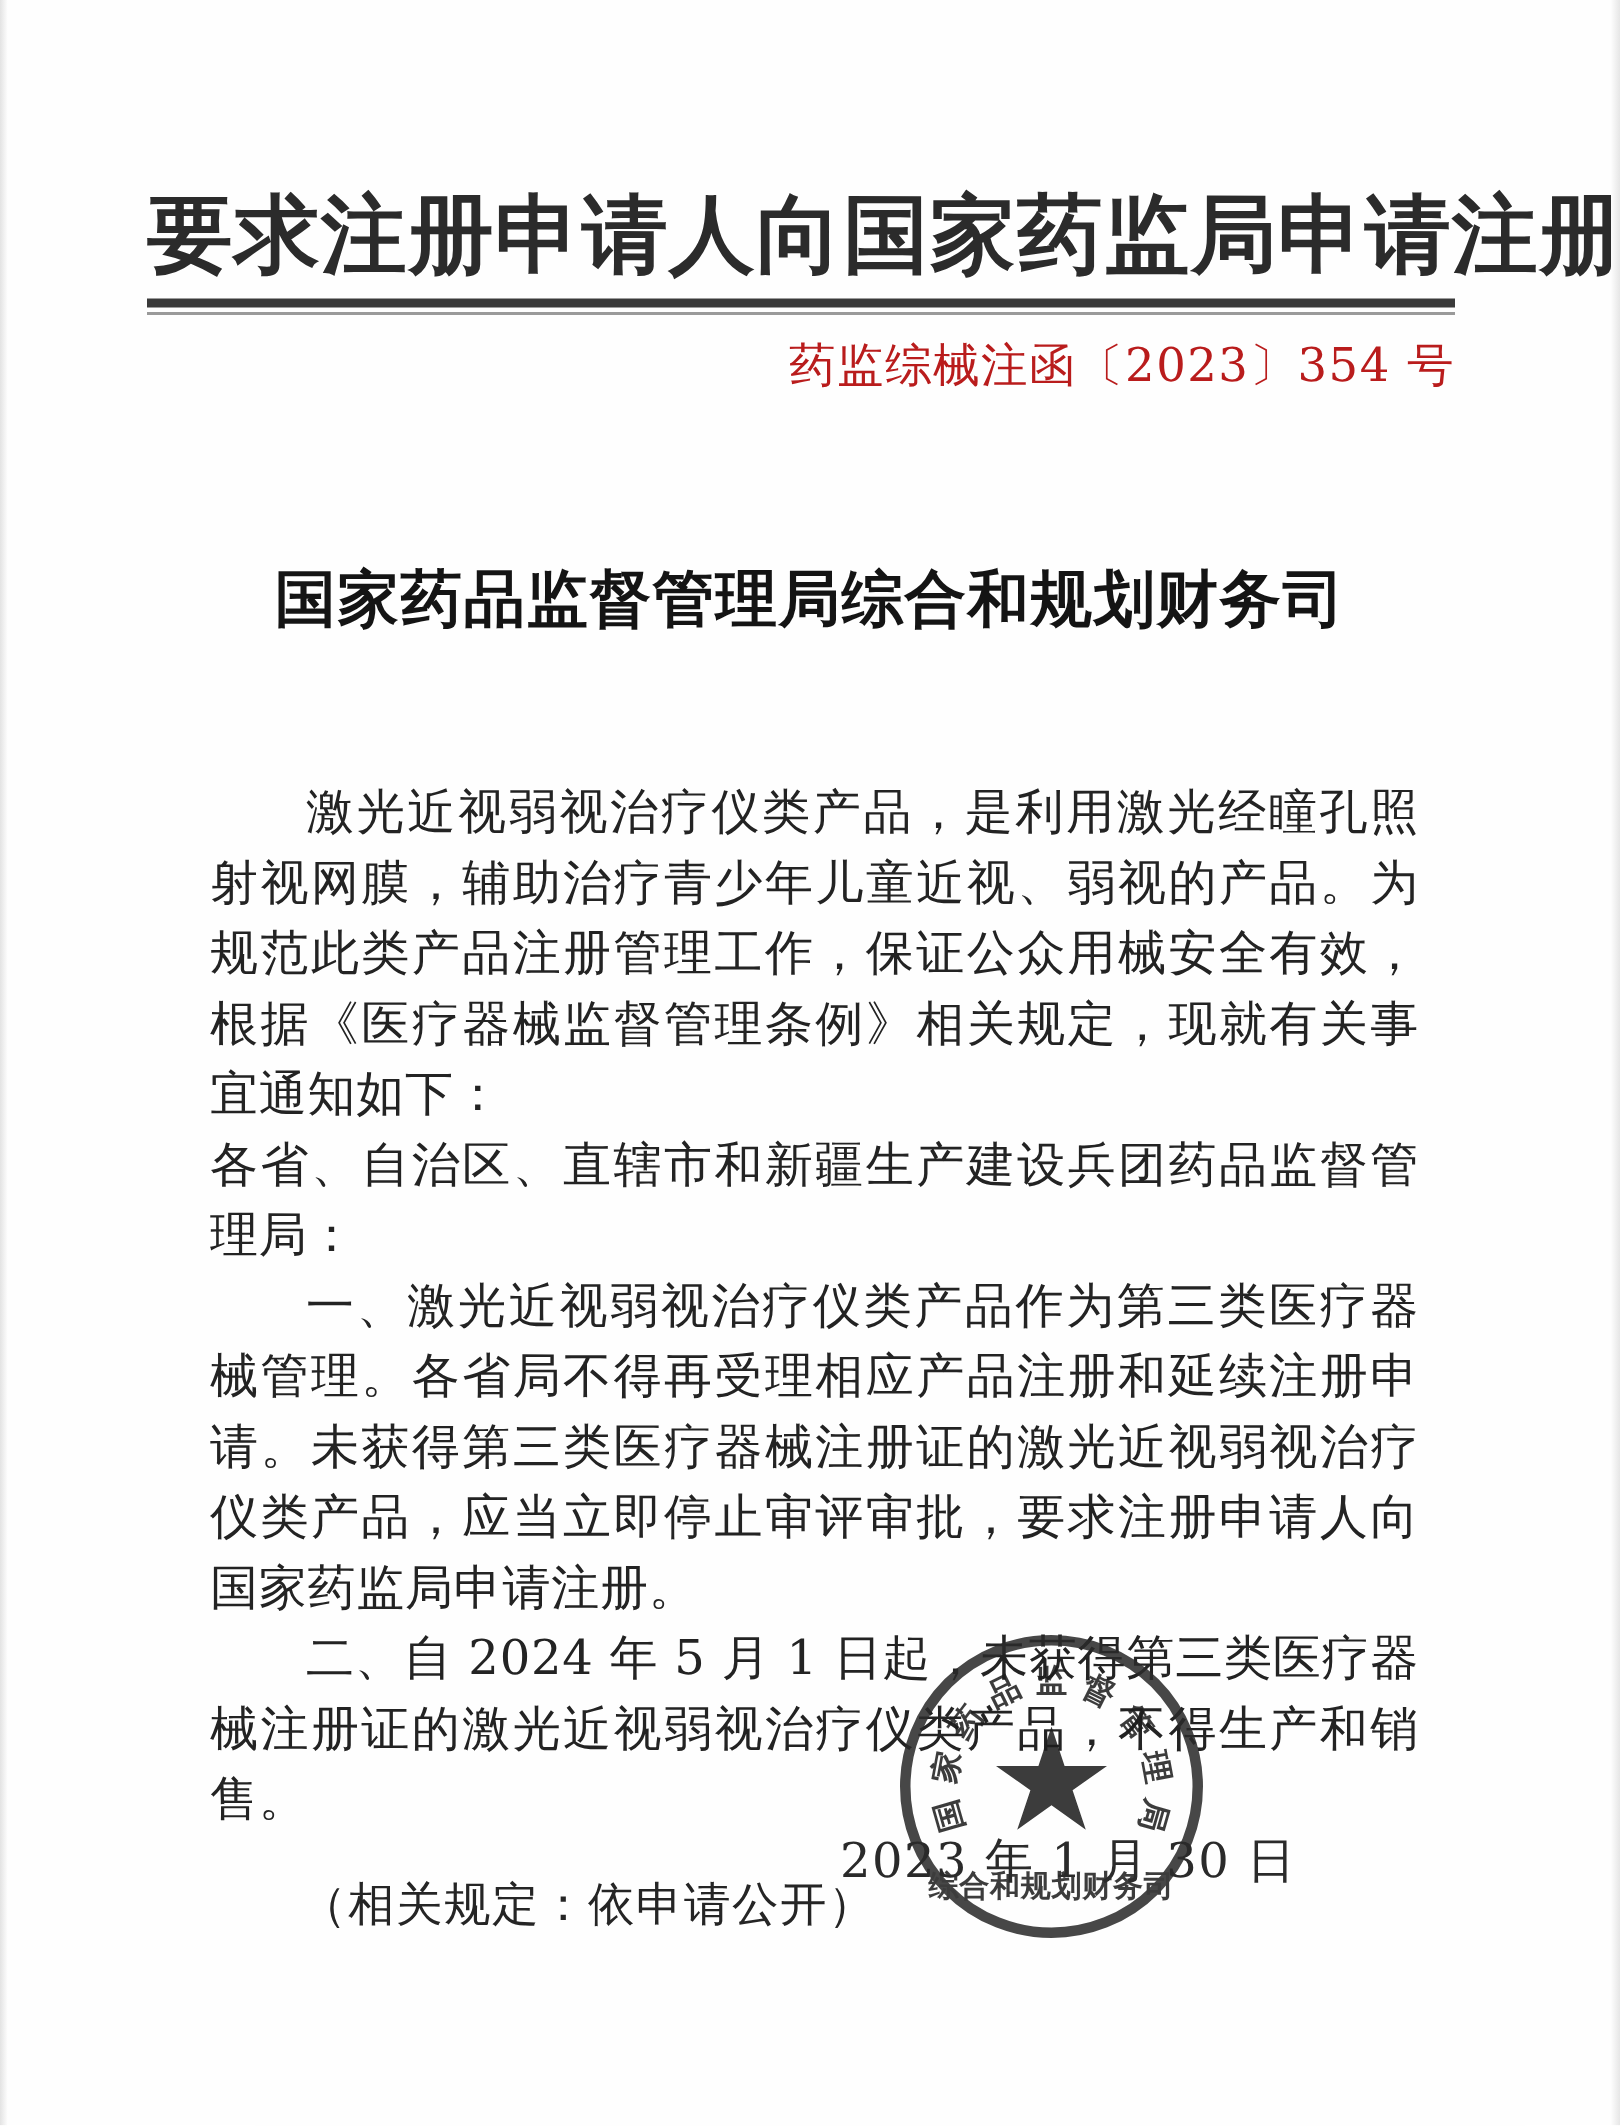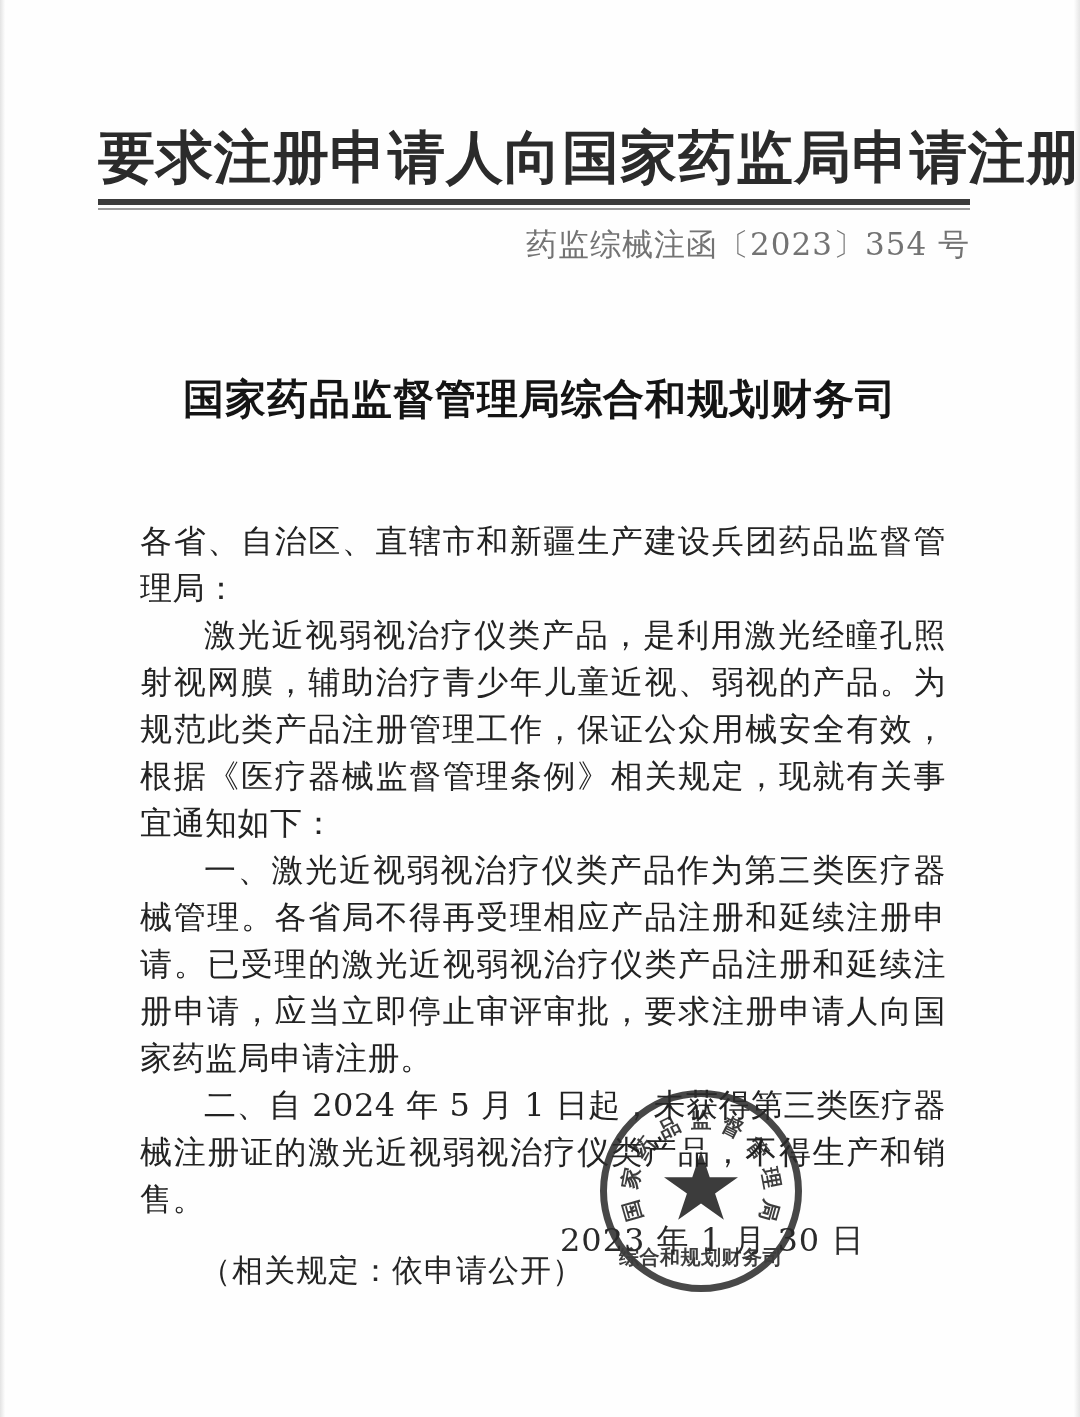--- a/index.html
+++ b/index.html
@@ -69,21 +69,21 @@
     background: #9a9a9a;
   }
 
   
   .doc-number {
     position: absolute;
     right: 110px;
     top: 222px;
     font-size: 31px;
     line-height: 44px;
-    color: #737373;
+    color: #b91c1c;
     letter-spacing: 1px;
     white-space: nowrap;
   }
 
   
   .doc-title {
     position: absolute;
     left: 140px;
     top: 368px;
     width: 800px;
@@ -218,23 +218,23 @@
   <div class="rule-thick"></div>
   <div class="rule-thin"></div>
 
   <div class="doc-number">药监综械注函〔2023〕354 号</div>
 
   <div class="doc-title">
     <span class="tline">国家药品监督管理局综合和规划财务司</span>
   </div>
 
   <div class="body-block">
+    <p class="para indent">激光近视弱视治疗仪类产品，是利用激光经瞳孔照射视网膜，辅助治疗青少年儿童近视、弱视的产品。为规范此类产品注册管理工作，保证公众用械安全有效，根据《医疗器械监督管理条例》相关规定，现就有关事宜通知如下：</p>
     <p class="para">各省、自治区、直辖市和新疆生产建设兵团药品监督管理局：</p>
-    <p class="para indent">激光近视弱视治疗仪类产品，是利用激光经瞳孔照射视网膜，辅助治疗青少年儿童近视、弱视的产品。为规范此类产品注册管理工作，保证公众用械安全有效，根据《医疗器械监督管理条例》相关规定，现就有关事宜通知如下：</p>
-    <p class="para indent">一、激光近视弱视治疗仪类产品作为第三类医疗器械管理。各省局不得再受理相应产品注册和延续注册申请。已受理的激光近视弱视治疗仪类产品注册和延续注册申请，应当立即停止审评审批，要求注册申请人向国家药监局申请注册。</p>
+    <p class="para indent">一、激光近视弱视治疗仪类产品作为第三类医疗器械管理。各省局不得再受理相应产品注册和延续注册申请。未获得第三类医疗器械注册证的激光近视弱视治疗仪类产品，应当立即停止审评审批，要求注册申请人向国家药监局申请注册。</p>
     <p class="para indent">二、自 2024 年 5 月 1 日起，未获得第三类医疗器械注册证的激光近视弱视治疗仪类产品，不得生产和销售。</p>
   </div>
 
   <div class="sign-zone">
     <div class="seal">
       <div class="seal-arc-text" id="seal-arc">
           <span style="transform: translate(-68.2496px, 19.5703px) rotate(-1.85005rad) translate(-50%, -50%);">国</span>
           <span style="transform: translate(-69.8111px, -12.9387px) rotate(-1.38754rad) translate(-50%, -50%);">家</span>
           <span style="transform: translate(-56.7031px, -42.7289px) rotate(-0.925025rad) translate(-50%, -50%);">药</span>
           <span style="transform: translate(-31.68px, -63.5403px) rotate(-0.462512rad) translate(-50%, -50%);">品</span>

